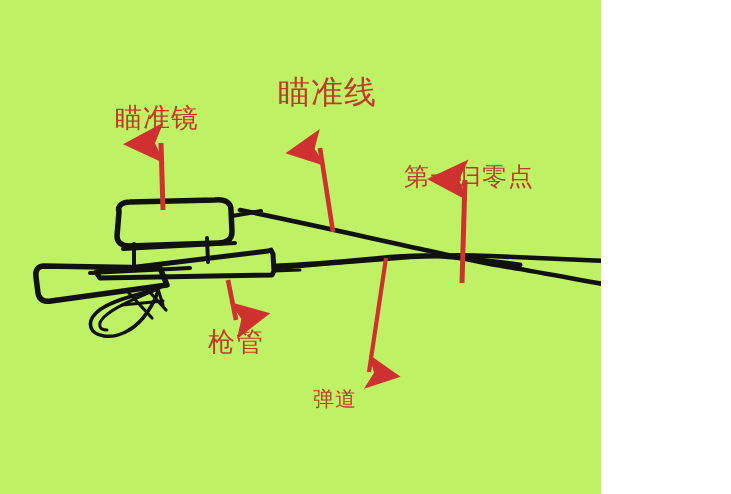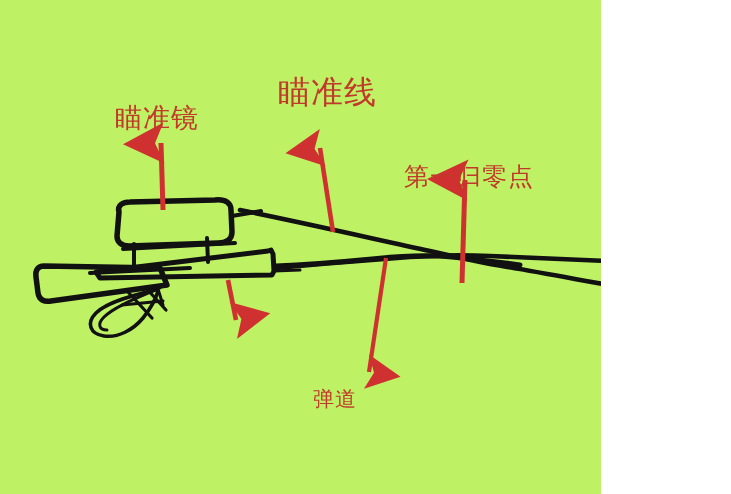--- a/index.html
+++ b/index.html
@@ -144,16 +144,17 @@
     </g>
 
   </svg>
 
   <div class="label" id="label-scope" style="color:#c0392b">瞄准镜</div>
 
   <div class="label" id="label-sightline" style="color:#c0392b">瞄准线</div>
 
   <div class="label" id="label-zeropoint" style="color:#c0392b">第一归零点</div>
 
+  <div class="label" id="label-barrel" style="color:#c0392b">枪管</div>
 
   <div class="label" id="label-trajectory" style="color:#c0392b">弹道</div>
 
 </div>
 
 </body></html>

